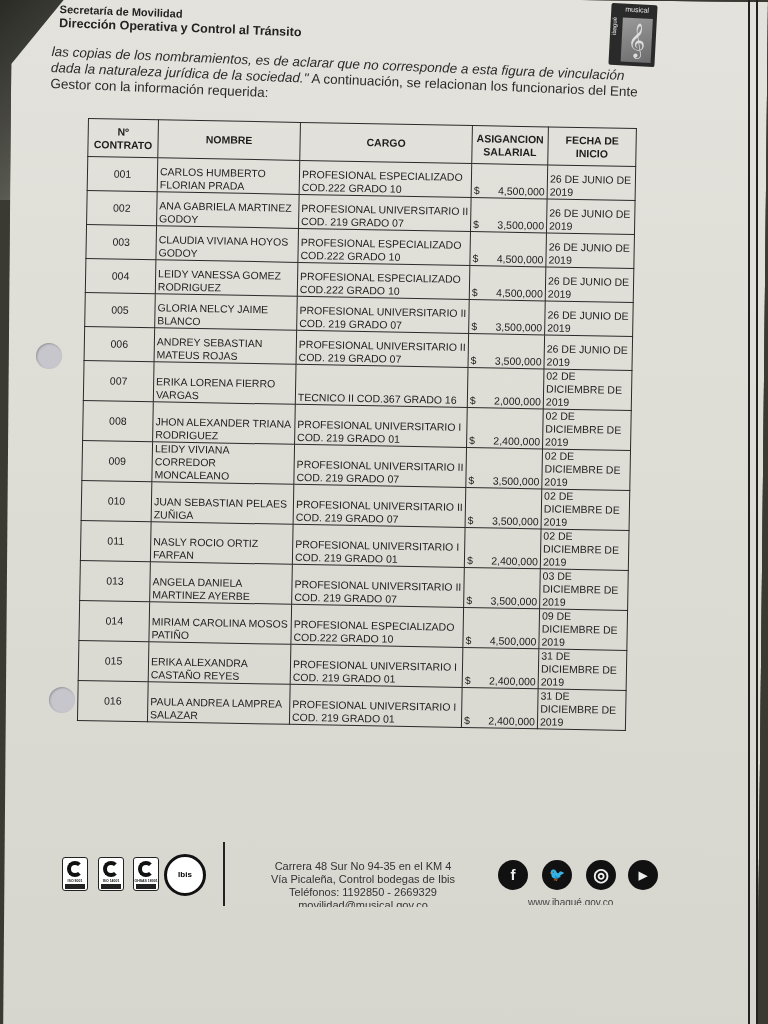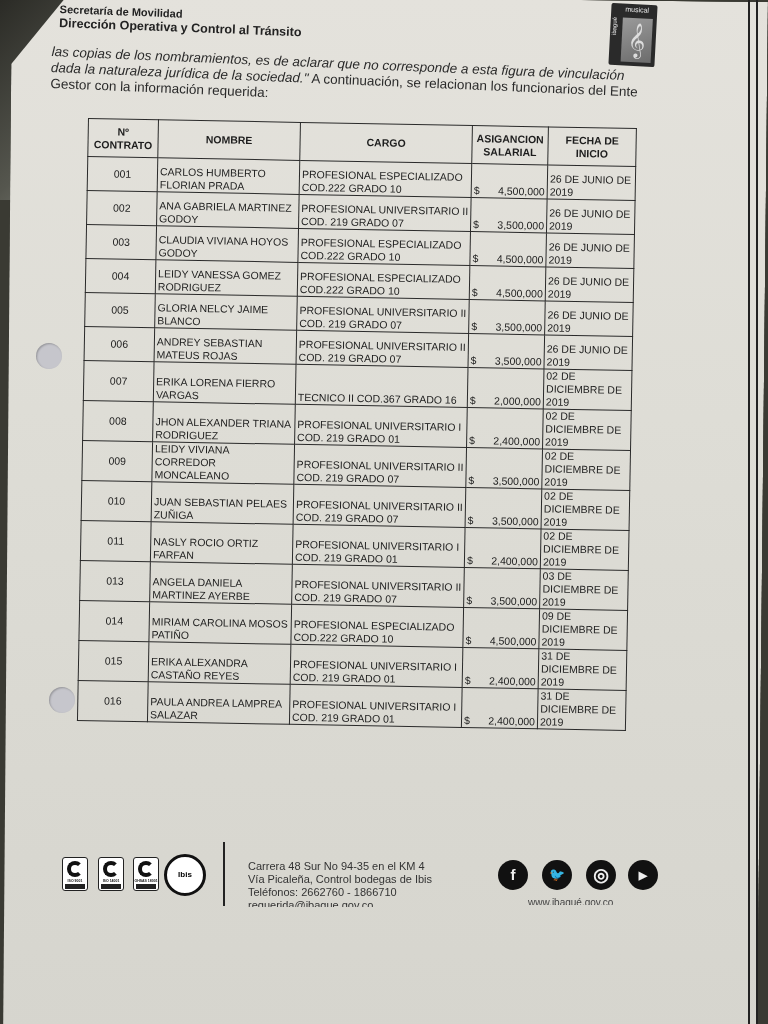--- a/index.html
+++ b/index.html
@@ -108,22 +108,22 @@
     }
     .iqnet {
       position: absolute; left: 106px; top: 12px; width: 42px; height: 42px;
       border: 3px solid #111; border-radius: 50%; background: #fff;
       font-size: 8px; font-weight: bold; text-align: center; line-height: 36px;
     }
     .divider {
       position: absolute; left: 165px; top: 0; width: 2px; height: 64px; background: #222;
     }
     .address {
-      position: absolute; left: 190px; top: 18px; width: 210px;
-      font-size: 11px; line-height: 13px; color: #333;
+      position: absolute; left: 200px; top: 18px; width: 210px;
+      font-size: 11px; line-height: 13px; text-align: center; color: #333;
     }
     .social {
       position: absolute; top: 18px; width: 30px; height: 30px; border-radius: 50%;
       background: #111; color: #eee; font-size: 15px; font-weight: bold;
       text-align: center; line-height: 30px;
     }
     .web {
       position: absolute; left: 470px; top: 55px; font-size: 10px; color: #444;
       height: 8px; overflow: hidden;
     }
@@ -383,21 +383,21 @@
   <div class="cert" style="left:75px;">
     <div class="c"></div>
       <div class="lbl">OHSAS 18001</div>
       <div class="bar"></div>
   </div>
   <div class="iqnet">Ibis</div>
   <div class="divider"></div>
   <div class="address">
     <div>Carrera 48 Sur No 94-35 en el KM  4</div>
     <div>Vía Picaleña, Control bodegas de Ibis</div>
-    <div>Teléfonos: 2662760 - 1866710</div>
-    <div style="height:8px;overflow:hidden;">requerida@ibague.gov.co</div>
+    <div>Teléfonos: 1192850 - 2669329</div>
+    <div style="height:8px;overflow:hidden;">movilidad@musical.gov.co</div>
   </div>
   <div class="social" style="left:440px;">f</div>
   <div class="social" style="left:484px; font-size:13px;">🐦</div>
   <div class="social" style="left:528px; font-size:18px;">◎</div>
   <div class="social" style="left:570px; font-size:11px;">▶</div>
   <div class="web">www.ibagué.gov.co</div>
 </div>
 
 </body></html>

